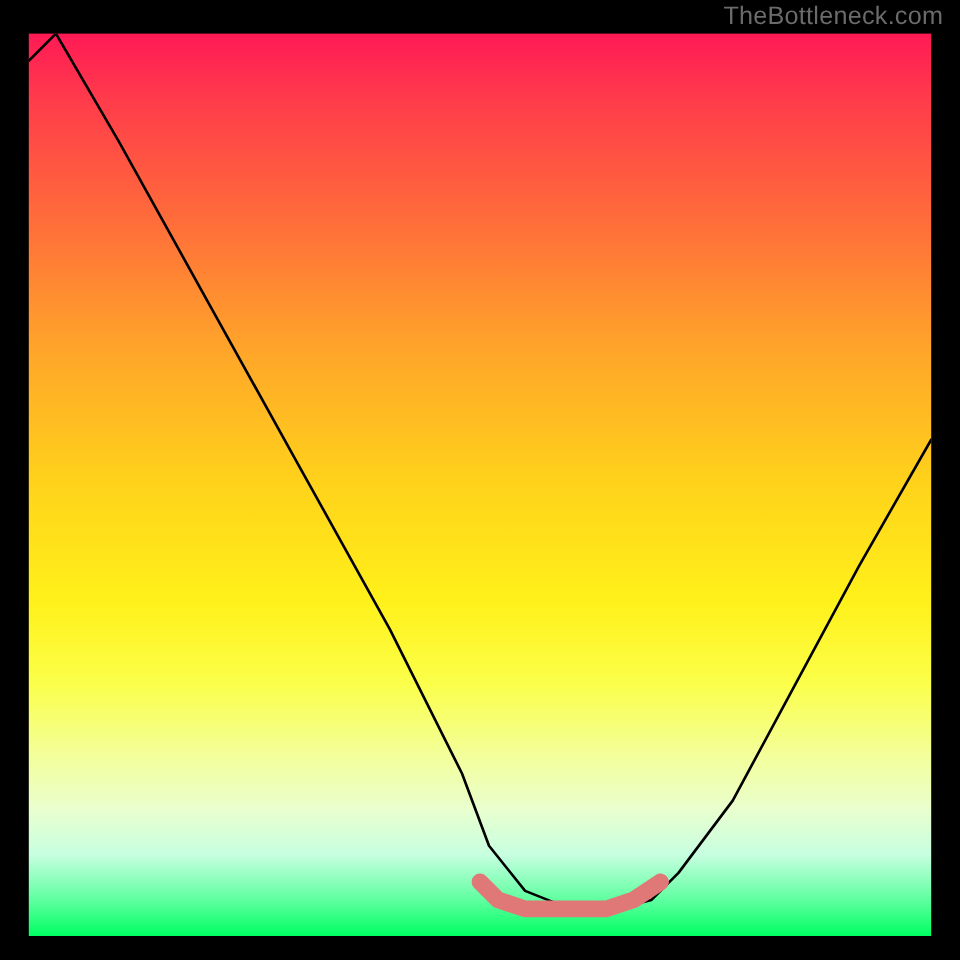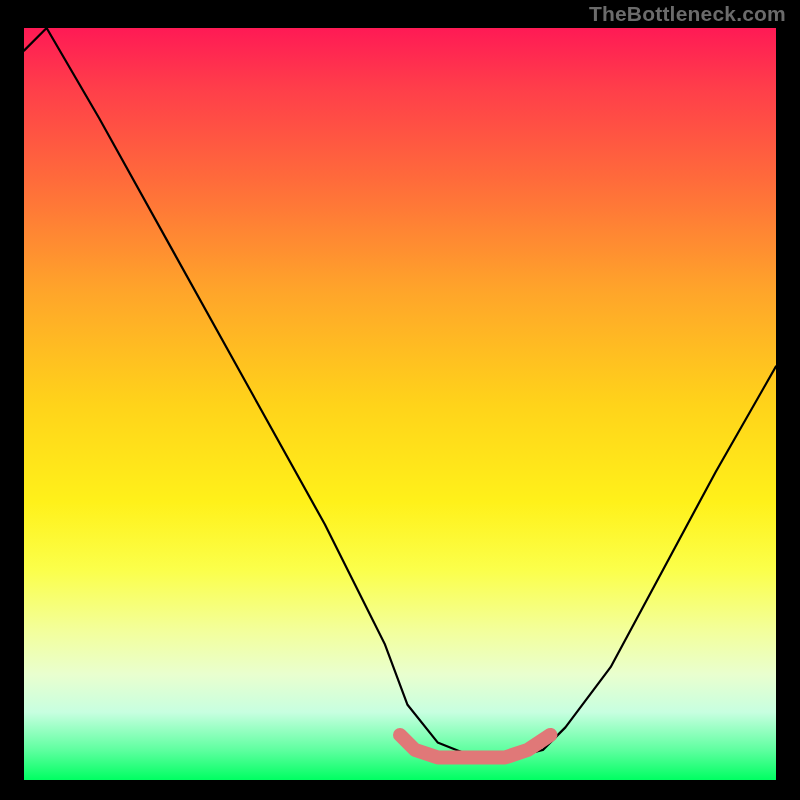--- a/index.html
+++ b/index.html
@@ -18,21 +18,21 @@
     width: 800px;
     height: 800px;
     background: #000;
   }
   .watermark {
     position: absolute;
     top: 2px;
     right: 14px;
     color: #6b6b6b;
     font-size: 21px;
-    font-weight: 700;
+    font-weight: 400;
     letter-spacing: 0.2px;
   }
   .plot {
     position: absolute;
     left: 24px;
     top: 28px;
     width: 752px;
     height: 752px;
     background: linear-gradient(to bottom,
       #ff1a55 0%,

